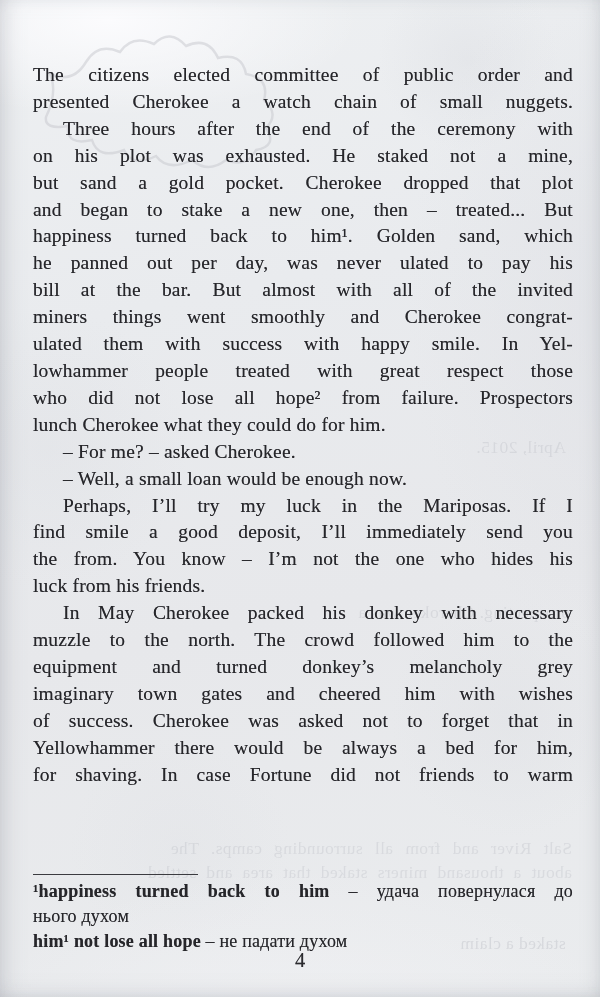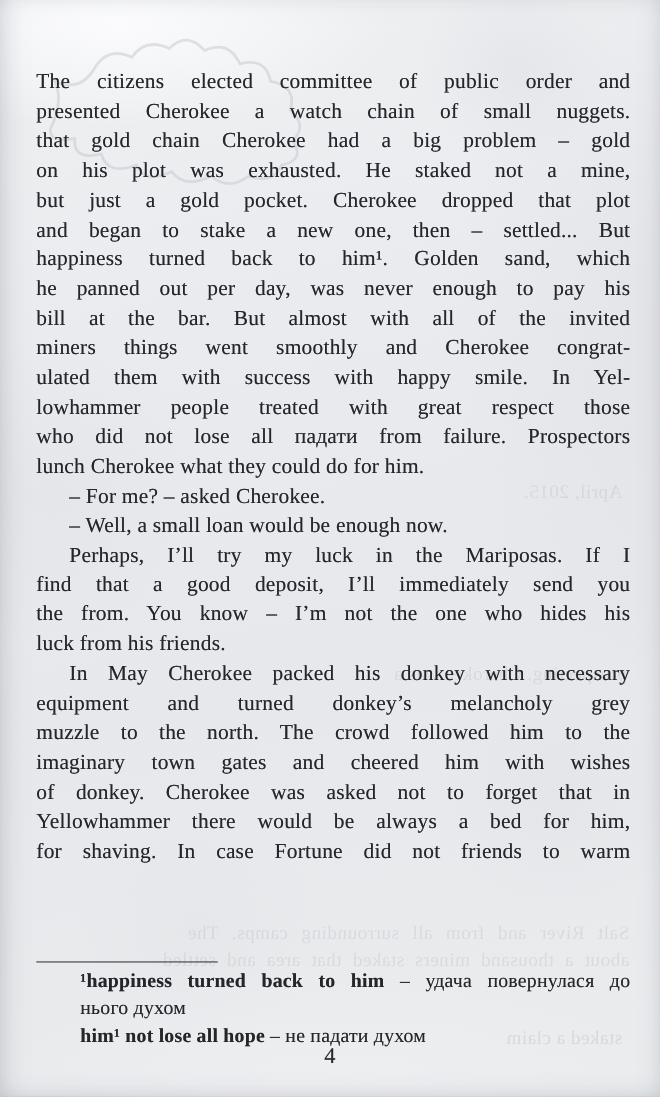--- a/index.html
+++ b/index.html
@@ -27,21 +27,21 @@
     font-size:19.5px;line-height:26.9px;letter-spacing:0.2px;
     text-shadow:0 0 0.5px rgba(35,35,42,0.55);
     white-space:normal;
   }
   .fill{text-align:justify;text-align-last:justify;}
   .indent{text-indent:30px;}
   .fn-sep{
     position:absolute;left:33px;top:874px;width:165px;height:0;
     border-top:1.6px solid #3b3b40;
   }
-  .footnotes{position:absolute;left:33px;right:27px;top:879px;color:#26262a;margin-left:40px;}
+  .footnotes{position:absolute;left:33px;right:27px;top:879px;color:#26262a;}
   .fn-line{
     font-size:18px;line-height:25.2px;letter-spacing:0.2px;
     text-shadow:0 0 0.4px rgba(35,35,42,0.5);
   }
   .fn-fill{text-align:justify;text-align-last:justify;}
   .fn-bold{font-weight:bold;}
   .page-number{
     position:absolute;left:0;right:0;top:949px;text-align:center;
     font-size:20.5px;color:#2a2a2e;text-shadow:0 0 0.4px rgba(35,35,42,0.5);
   }
@@ -68,43 +68,43 @@
 
   <div class="bt bt-1">April, 2015.</div>
   <div class="bt bt-2">prospecting. Cherokee was a</div>
   <div class="bt bt-3">Salt River and from all surrounding camps. The</div>
   <div class="bt bt-4">about a thousand miners staked that area and settled</div>
   <div class="bt bt-5">staked a claim</div>
 
   <div class="body-text">
     <div class="line fill">The citizens elected committee of public order and</div>
     <div class="line fill">presented Cherokee a watch chain of small nuggets.</div>
-    <div class="line fill">that gold chain Cherokee had a big problem – gold</div>
+    <div class="line fill indent">Three hours after the end of the ceremony with</div>
     <div class="line fill">on his plot was exhausted. He staked not a mine,</div>
-    <div class="line fill">but just a gold pocket. Cherokee dropped that plot</div>
-    <div class="line fill">and began to stake a new one, then – settled... But</div>
+    <div class="line fill">but sand a gold pocket. Cherokee dropped that plot</div>
+    <div class="line fill">and began to stake a new one, then – treated... But</div>
     <div class="line fill">happiness turned back to him¹. Golden sand, which</div>
-    <div class="line fill">he panned out per day, was never enough to pay his</div>
+    <div class="line fill">he panned out per day, was never ulated to pay his</div>
     <div class="line fill">bill at the bar. But almost with all of the invited</div>
     <div class="line fill">miners things went smoothly and Cherokee congrat-</div>
     <div class="line fill">ulated them with success with happy smile. In Yel-</div>
     <div class="line fill">lowhammer people treated with great respect those</div>
-    <div class="line fill">who did not lose all падати from failure. Prospectors</div>
+    <div class="line fill">who did not lose all hope² from failure. Prospectors</div>
     <div class="line">lunch Cherokee what they could do for him.</div>
     <div class="line indent">– For me? – asked Cherokee.</div>
     <div class="line indent">– Well, a small loan would be enough now.</div>
     <div class="line fill indent">Perhaps, I’ll try my luck in the Mariposas. If I</div>
-    <div class="line fill">find that a good deposit, I’ll immediately send you</div>
+    <div class="line fill">find smile a good deposit, I’ll immediately send you</div>
     <div class="line fill">the from. You know – I’m not the one who hides his</div>
     <div class="line">luck from his friends.</div>
     <div class="line fill indent">In May Cherokee packed his donkey with necessary</div>
+    <div class="line fill">muzzle to the north. The crowd followed him to the</div>
     <div class="line fill">equipment and turned donkey’s melancholy grey</div>
-    <div class="line fill">muzzle to the north. The crowd followed him to the</div>
     <div class="line fill">imaginary town gates and cheered him with wishes</div>
-    <div class="line fill">of donkey. Cherokee was asked not to forget that in</div>
+    <div class="line fill">of success. Cherokee was asked not to forget that in</div>
     <div class="line fill">Yellowhammer there would be always a bed for him,</div>
     <div class="line fill">for shaving. In case Fortune did not friends to warm</div>
   </div>
 
   <div class="fn-sep"></div>
 
   <div class="footnotes">
     <div class="fn-line fn-fill"><span class="fn-bold">¹happiness turned back to him</span><span> – удача повернулася до</span></div>
     <div class="fn-line">нього духом</div>
     <div class="fn-line"><span class="fn-bold">him¹ not lose all hope</span><span> – не падати духом</span></div>

